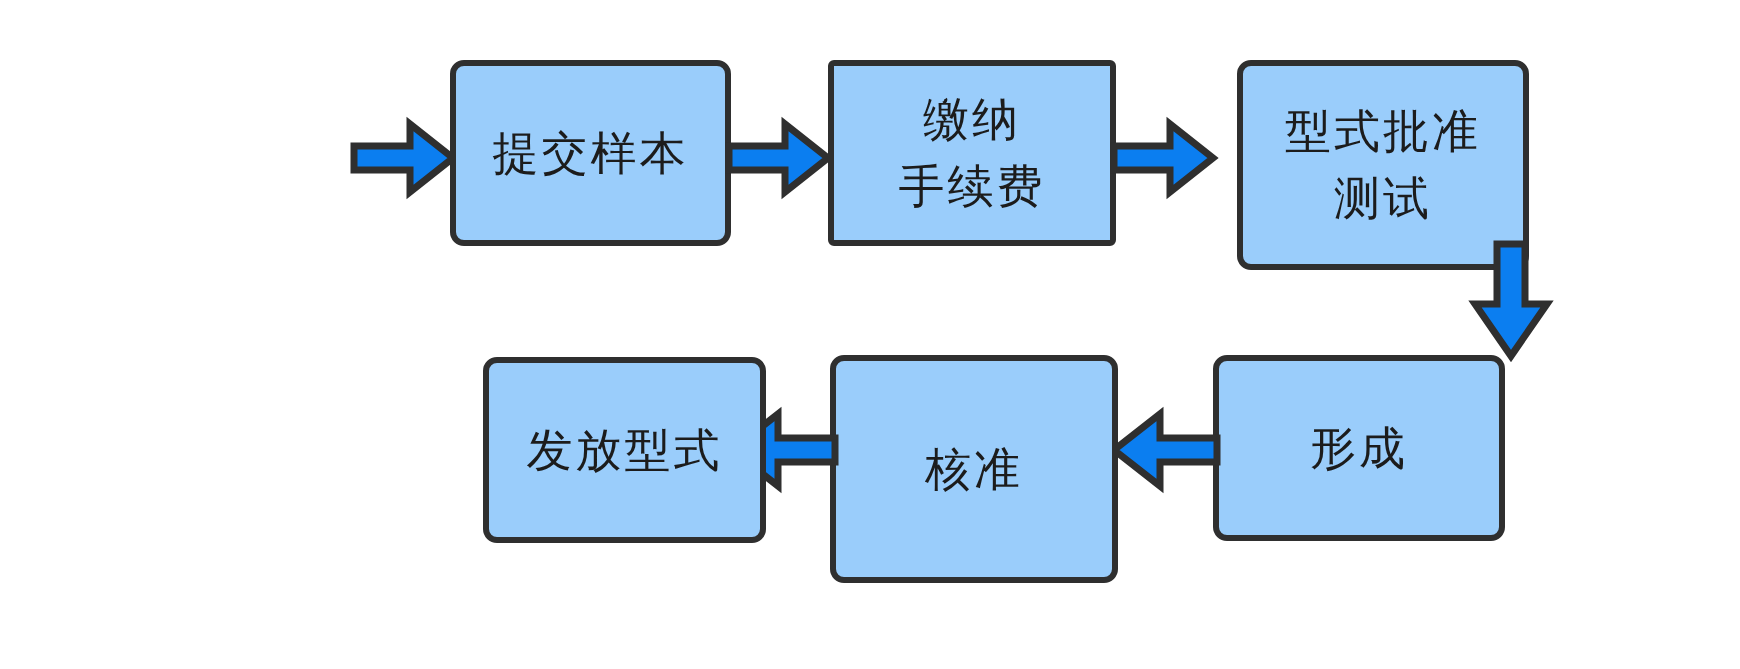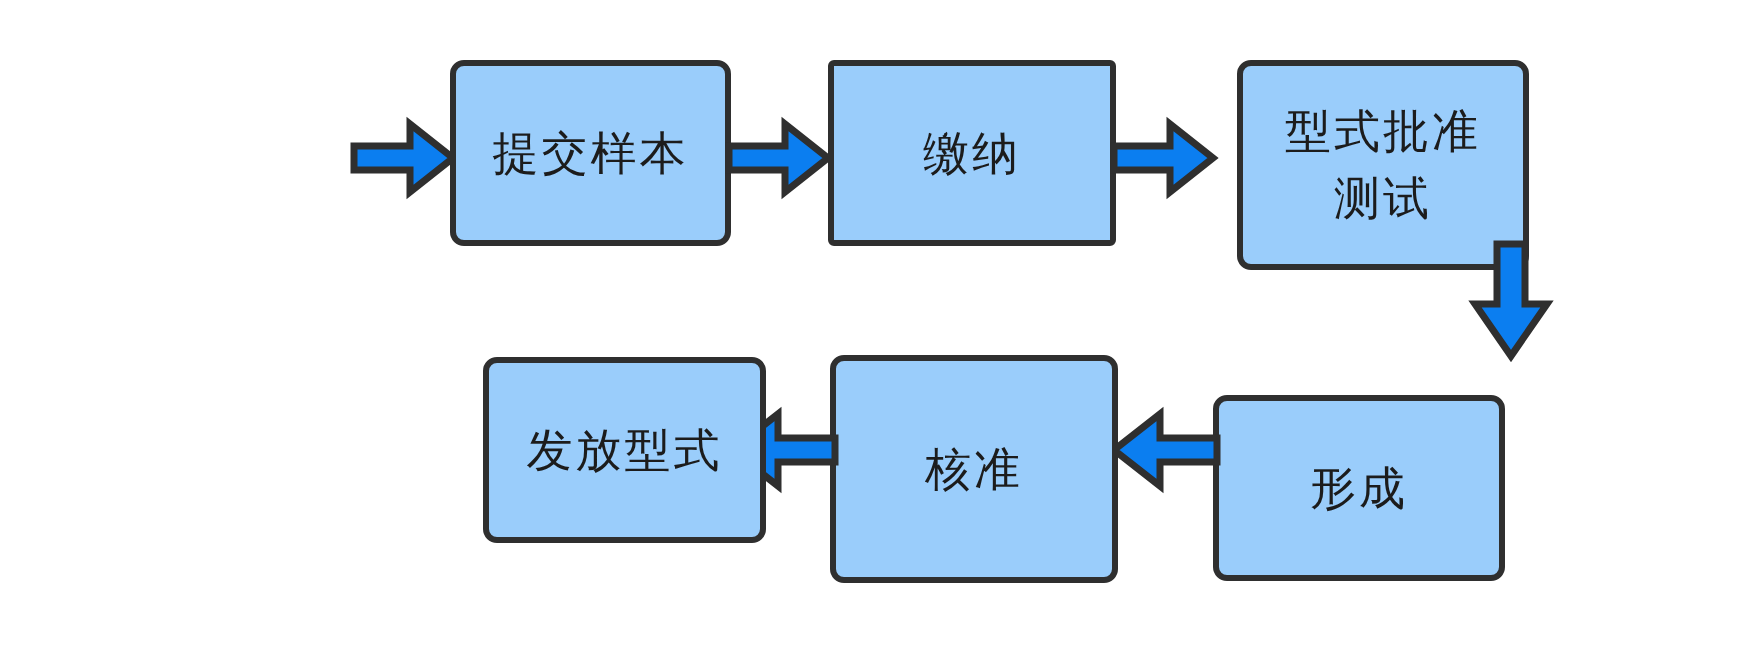--- a/index.html
+++ b/index.html
@@ -66,40 +66,41 @@
   </div>
 
   <div class="arrow" style="left:727px; top:118px; width:104px; height:80px;">
     <svg width="104" height="80" viewBox="0 0 104 80" aria-hidden="true">
       <polygon points="2,28 58,28 58,6 101,40 58,74 58,52 2,52" fill="#0B7EF0" stroke="#2F2F2F" stroke-width="7" stroke-linejoin="miter"></polygon>
     </svg>
   </div>
 
   <div class="node" style="left:828px; top:60px; width:288px; height:186px;border-radius:6px;">
     <span class="line">缴纳</span>
+    <span class="line">手续费</span>
   </div>
 
   <div class="arrow" style="left:1112px; top:118px; width:104px; height:80px;">
     <svg width="104" height="80" viewBox="0 0 104 80" aria-hidden="true">
       <polygon points="2,28 58,28 58,6 101,40 58,74 58,52 2,52" fill="#0B7EF0" stroke="#2F2F2F" stroke-width="7" stroke-linejoin="miter"></polygon>
     </svg>
   </div>
 
   <div class="node" style="left:1237px; top:60px; width:292px; height:210px;">
     <span class="line">型式批准</span>
     <span class="line">测试</span>
   </div>
 
   <div class="arrow" style="left:1468px; top:242px; width:86px; height:118px;">
     <svg width="86" height="118" viewBox="0 0 86 118" aria-hidden="true">
       <polygon points="29,2 57,2 57,62 79,62 43,114 7,62 29,62" fill="#0B7EF0" stroke="#2F2F2F" stroke-width="7" stroke-linejoin="miter"></polygon>
     </svg>
   </div>
 
-  <div class="node" style="left:1213px; top:355px; width:292px; height:186px;margin-top:40px;">
+  <div class="node" style="left:1213px; top:355px; width:292px; height:186px;">
     <span class="line">形成</span>
   </div>
 
   <div class="arrow" style="left:1110px; top:408px; width:110px; height:84px;">
     <svg width="110" height="84" viewBox="0 0 110 84" aria-hidden="true">
       <polygon points="107,30 50,30 50,6 4,42 50,78 50,54 107,54" fill="#0B7EF0" stroke="#2F2F2F" stroke-width="7" stroke-linejoin="miter"></polygon>
     </svg>
   </div>
 
   <div class="node" style="left:830px; top:355px; width:288px; height:228px;">

